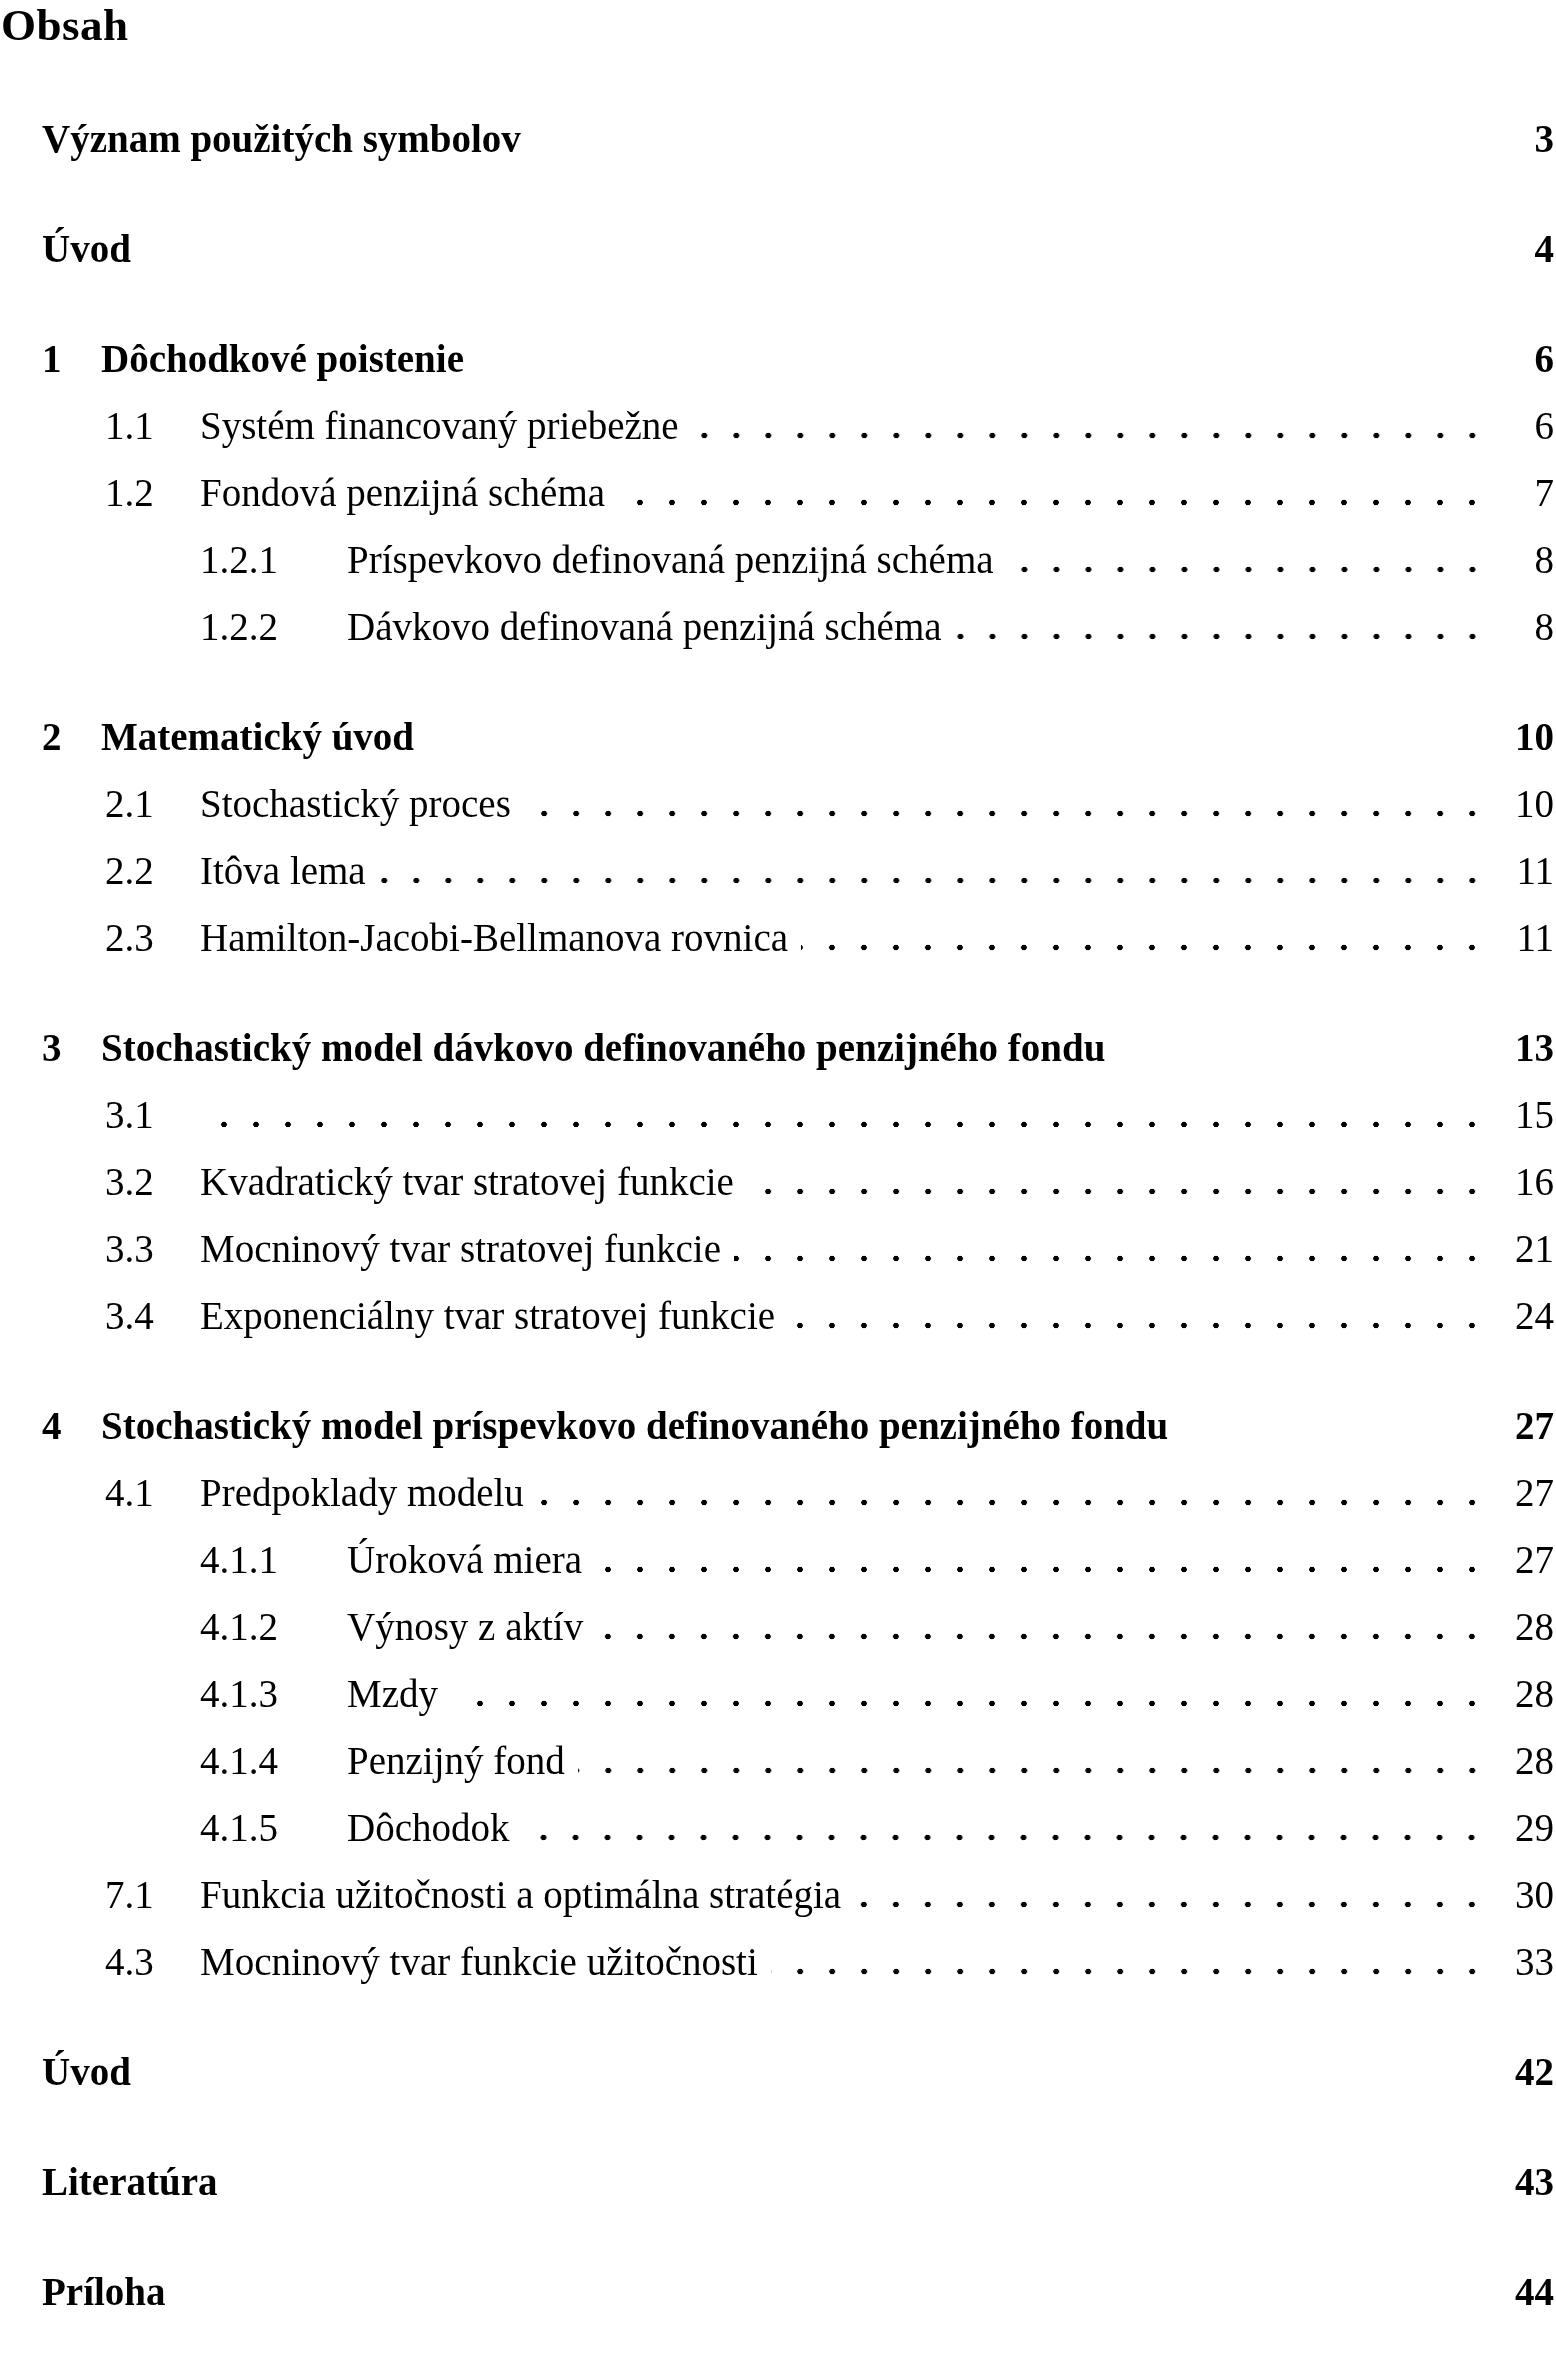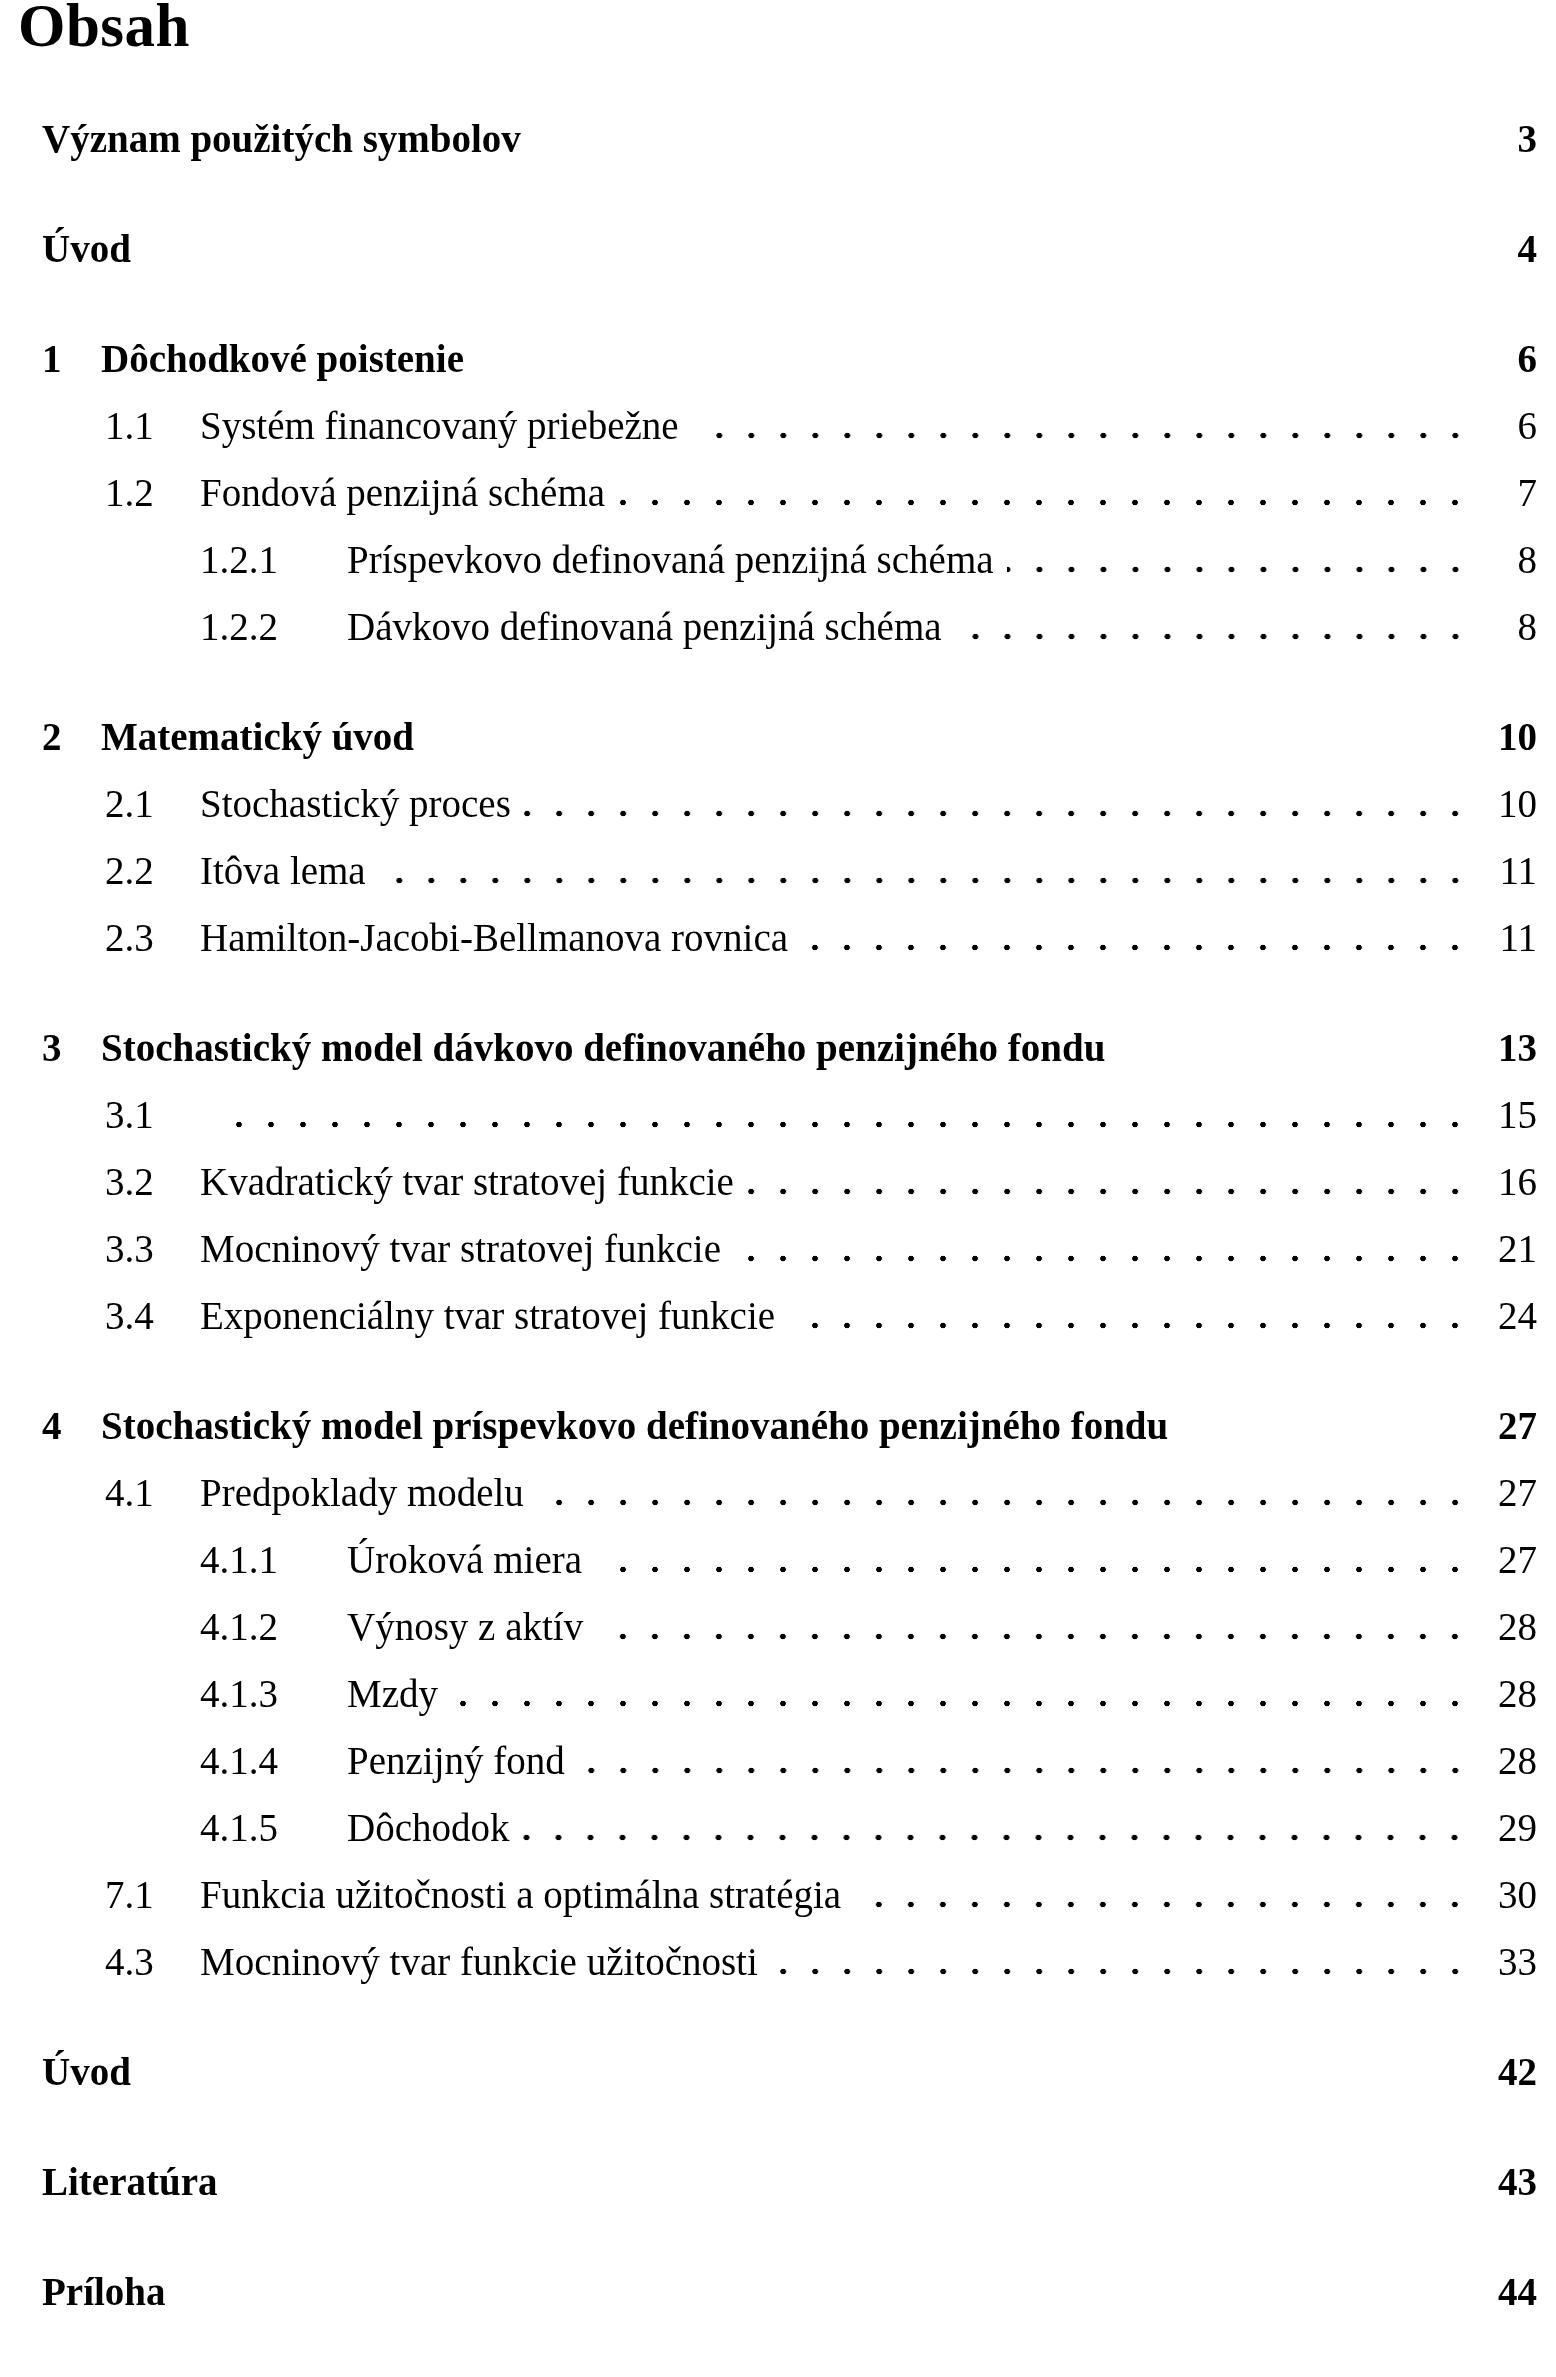--- a/index.html
+++ b/index.html
@@ -10,33 +10,33 @@
   body {
     width: 1556px;
     height: 2377px;
     overflow: hidden;
     color: #000000;
     font-family: "Liberation Serif", serif;
     position: relative;
   }
   .page-title {
     margin: 0;
-    padding-left: 18px;
-    font-size: 61px;
+    padding-left: 1px;
+    font-size: 45px;
     font-weight: bold;
     line-height: 51px;
     letter-spacing: 0.5px;
     white-space: nowrap;
   }
   .toc { display: block; }
   .row {
     display: flex;
     align-items: center;
     height: 67px;
-    padding-right: 19px;
+    padding-right: 2px;
     font-size: 39px;
     box-sizing: border-box;
   }
   .row.chapter, .row.unnumbered {
     font-weight: bold;
     padding-left: 42px;
   }
   .row.section    { padding-left: 105px; }
   .row.subsection { padding-left: 200px; }
   .row.first  { margin-top: 54px; }

